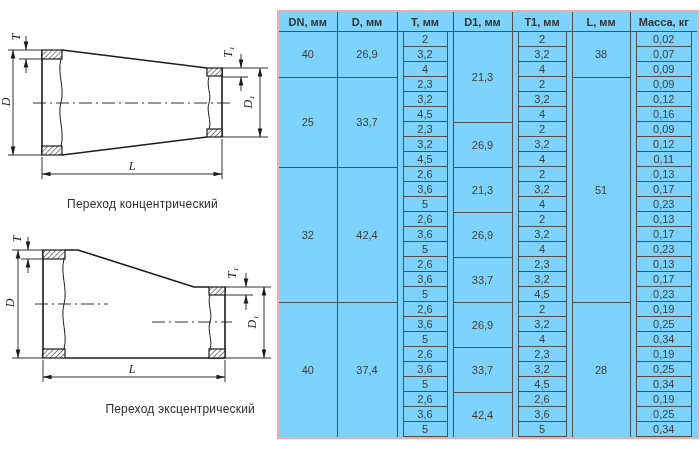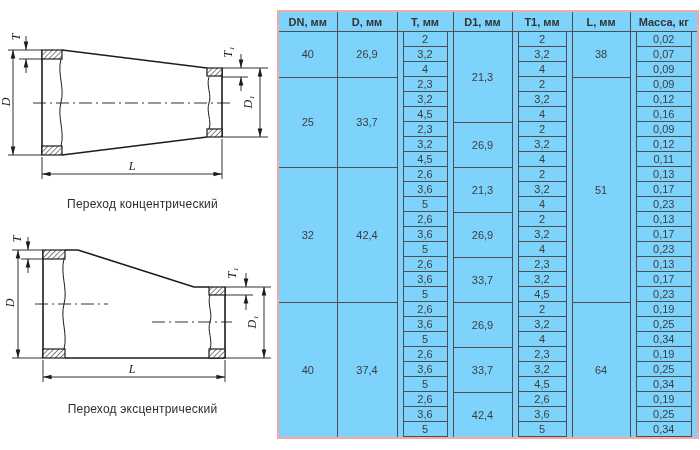--- a/index.html
+++ b/index.html
@@ -7,21 +7,21 @@
     width:700px;height:450px;position:relative;background:#ffffff;
     font-family:"Liberation Sans", sans-serif;overflow:hidden;
   }
   
   #diagram-svg{position:absolute;left:0;top:0;width:277px;height:450px;}
   .caption{
     position:absolute;left:30px;width:225px;text-align:center;
     font-size:12px;color:#2d2d2d;letter-spacing:.2px;
   }
   #cap-concentric{top:197px;}
-  #cap-eccentric{top:402px;}
+  #cap-eccentric{top:402px;text-align:right;}
   
   #table-wrap{position:absolute;left:277px;top:10px;width:420px;}
   table{
     border-collapse:collapse;table-layout:fixed;width:420px;
     color:#3d3d3d;background:#7dd3fc;border:2px solid #fca5a5;
   }
   th{
     border:1px solid #4e4e4e;font-size:11px;font-weight:bold;color:#333;
     height:19px;padding:0;text-align:center;
   }
@@ -391,21 +391,21 @@
         <tr>
           <td rowspan="9">40</td>
           <td rowspan="9">37,4</td>
           <td class="inset">
             <div class="ibox">2,6</div>
           </td>
           <td rowspan="3">26,9</td>
           <td class="inset">
             <div class="ibox">2</div>
           </td>
-          <td rowspan="9">64</td>
+          <td rowspan="9">28</td>
           <td class="inset">
             <div class="ibox">0,19</div>
           </td>
         </tr>
         <tr>
           <td class="inset">
             <div class="ibox">3,6</div>
           </td>
           <td class="inset">
             <div class="ibox">3,2</div>

